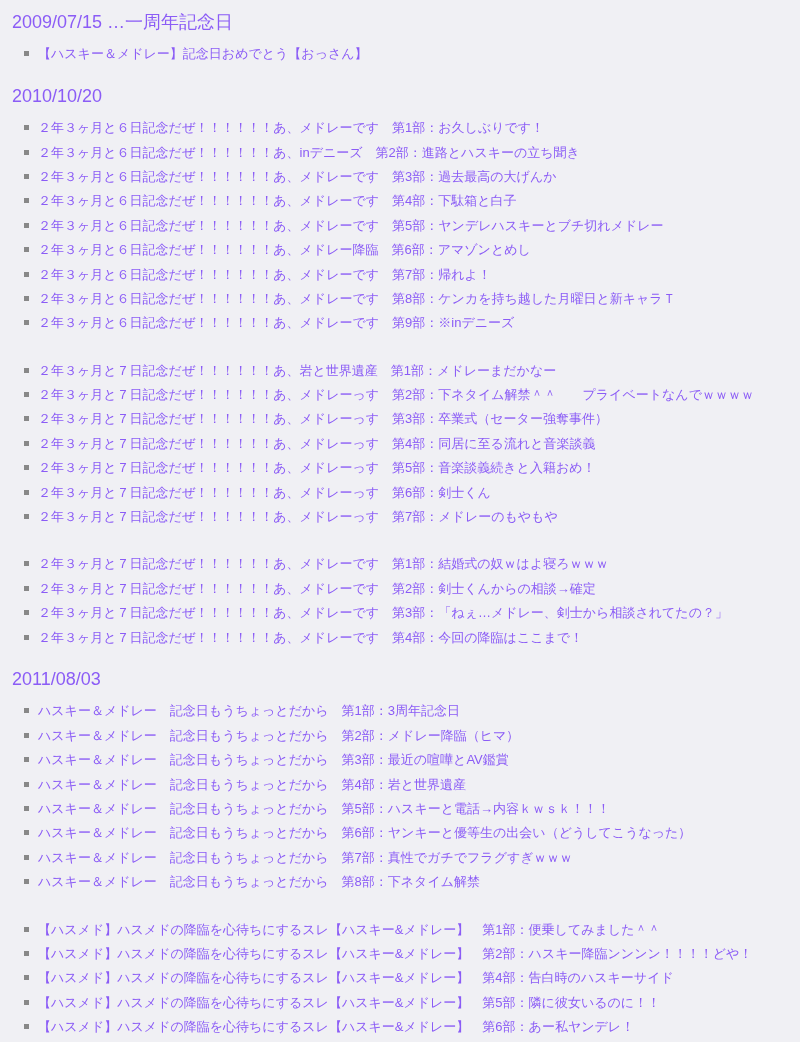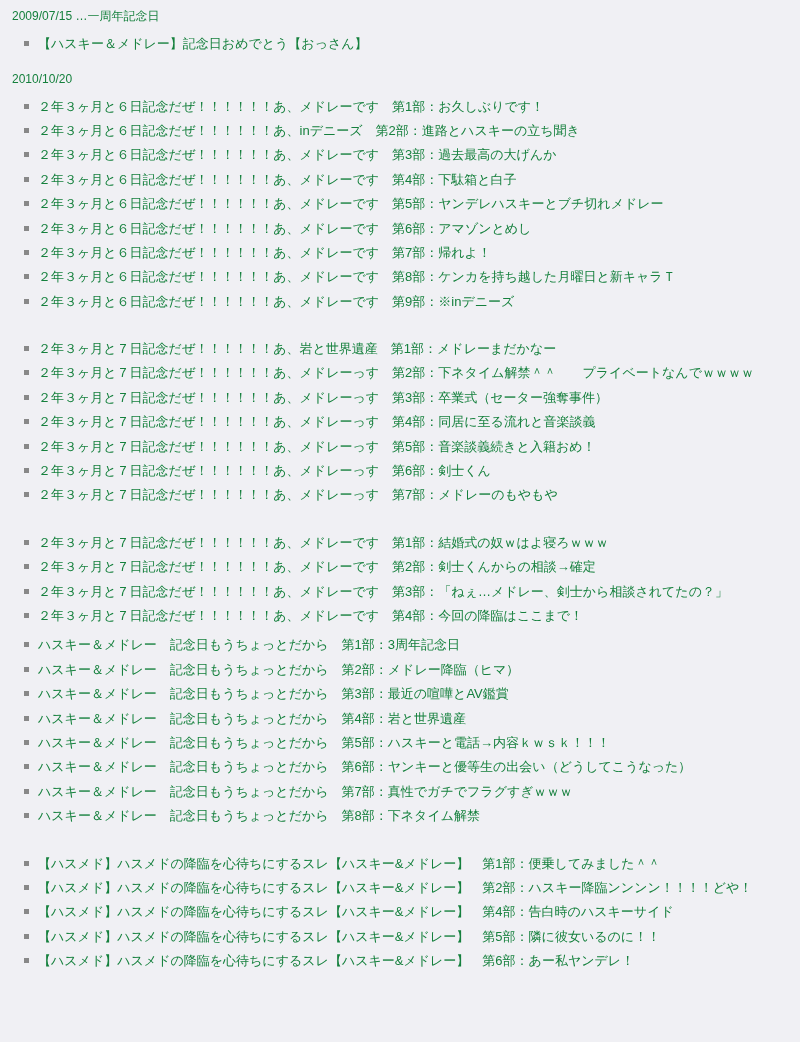--- a/index.html
+++ b/index.html
@@ -6,22 +6,22 @@
   body {
     background: #f0f0f4;
     font-family: "Hiragino Kaku Gothic Pro", "Meiryo", sans-serif;
     font-size: 13px;
     line-height: 1.8;
     color: #333;
     padding: 6px 12px 20px 12px;
     width: 800px;
   }
   .heading {
-    color: #15803d;
-    font-size: 12px;
+    color: #8b5cf6;
+    font-size: 18px;
     margin-top: 14px;
     margin-bottom: 4px;
   }
   .heading:first-child { margin-top: 0; }
   ul {
     list-style: none;
     margin-left: 8px;
     margin-bottom: 6px;
   }
   li {
@@ -32,41 +32,41 @@
   li::before {
     content: "";
     position: absolute;
     left: 4px;
     top: 9px;
     width: 5px;
     height: 5px;
     background: #888;
   }
   a {
-    color: #15803d;
+    color: #8b5cf6;
     text-decoration: none;
   }
   .gap { height: 18px; }
 </style>
 </head>
 <body>
 
 <div id="root">
     <div class="heading">2009/07/15 …一周年記念日</div>
     <ul>
       <li><a href="#">【ハスキー＆メドレー】記念日おめでとう【おっさん】</a></li>
     </ul>
     <div class="heading">2010/10/20</div>
     <ul>
       <li><a href="#">２年３ヶ月と６日記念だぜ！！！！！！あ、メドレーです　第1部：お久しぶりです！</a></li>
       <li><a href="#">２年３ヶ月と６日記念だぜ！！！！！！あ、inデニーズ　第2部：進路とハスキーの立ち聞き</a></li>
       <li><a href="#">２年３ヶ月と６日記念だぜ！！！！！！あ、メドレーです　第3部：過去最高の大げんか</a></li>
       <li><a href="#">２年３ヶ月と６日記念だぜ！！！！！！あ、メドレーです　第4部：下駄箱と白子</a></li>
       <li><a href="#">２年３ヶ月と６日記念だぜ！！！！！！あ、メドレーです　第5部：ヤンデレハスキーとブチ切れメドレー</a></li>
-      <li><a href="#">２年３ヶ月と６日記念だぜ！！！！！！あ、メドレーです　第6部：アマゾンとめし</a></li>
+      <li><a href="#">２年３ヶ月と６日記念だぜ！！！！！！あ、メドレー降臨　第6部：アマゾンとめし</a></li>
       <li><a href="#">２年３ヶ月と６日記念だぜ！！！！！！あ、メドレーです　第7部：帰れよ！</a></li>
       <li><a href="#">２年３ヶ月と６日記念だぜ！！！！！！あ、メドレーです　第8部：ケンカを持ち越した月曜日と新キャラＴ</a></li>
       <li><a href="#">２年３ヶ月と６日記念だぜ！！！！！！あ、メドレーです　第9部：※inデニーズ</a></li>
     </ul>
     <div class="gap"></div>
     <ul>
       <li><a href="#">２年３ヶ月と７日記念だぜ！！！！！！あ、岩と世界遺産　第1部：メドレーまだかなー</a></li>
       <li><a href="#">２年３ヶ月と７日記念だぜ！！！！！！あ、メドレーっす　第2部：下ネタイム解禁＾＾　　プライベートなんでｗｗｗｗ</a></li>
       <li><a href="#">２年３ヶ月と７日記念だぜ！！！！！！あ、メドレーっす　第3部：卒業式（セーター強奪事件）</a></li>
       <li><a href="#">２年３ヶ月と７日記念だぜ！！！！！！あ、メドレーっす　第4部：同居に至る流れと音楽談義</a></li>
@@ -74,20 +74,21 @@
       <li><a href="#">２年３ヶ月と７日記念だぜ！！！！！！あ、メドレーっす　第6部：剣士くん</a></li>
       <li><a href="#">２年３ヶ月と７日記念だぜ！！！！！！あ、メドレーっす　第7部：メドレーのもやもや</a></li>
     </ul>
     <div class="gap"></div>
     <ul>
       <li><a href="#">２年３ヶ月と７日記念だぜ！！！！！！あ、メドレーです　第1部：結婚式の奴ｗはよ寝ろｗｗｗ</a></li>
       <li><a href="#">２年３ヶ月と７日記念だぜ！！！！！！あ、メドレーです　第2部：剣士くんからの相談→確定</a></li>
       <li><a href="#">２年３ヶ月と７日記念だぜ！！！！！！あ、メドレーです　第3部：「ねぇ…メドレー、剣士から相談されてたの？」</a></li>
       <li><a href="#">２年３ヶ月と７日記念だぜ！！！！！！あ、メドレーです　第4部：今回の降臨はここまで！</a></li>
     </ul>
+    <div class="heading">2011/08/03</div>
     <ul>
       <li><a href="#">ハスキー＆メドレー　記念日もうちょっとだから　第1部：3周年記念日</a></li>
       <li><a href="#">ハスキー＆メドレー　記念日もうちょっとだから　第2部：メドレー降臨（ヒマ）</a></li>
       <li><a href="#">ハスキー＆メドレー　記念日もうちょっとだから　第3部：最近の喧嘩とAV鑑賞</a></li>
       <li><a href="#">ハスキー＆メドレー　記念日もうちょっとだから　第4部：岩と世界遺産</a></li>
       <li><a href="#">ハスキー＆メドレー　記念日もうちょっとだから　第5部：ハスキーと電話→内容ｋｗｓｋ！！！</a></li>
       <li><a href="#">ハスキー＆メドレー　記念日もうちょっとだから　第6部：ヤンキーと優等生の出会い（どうしてこうなった）</a></li>
       <li><a href="#">ハスキー＆メドレー　記念日もうちょっとだから　第7部：真性でガチでフラグすぎｗｗｗ</a></li>
       <li><a href="#">ハスキー＆メドレー　記念日もうちょっとだから　第8部：下ネタイム解禁</a></li>
     </ul>

